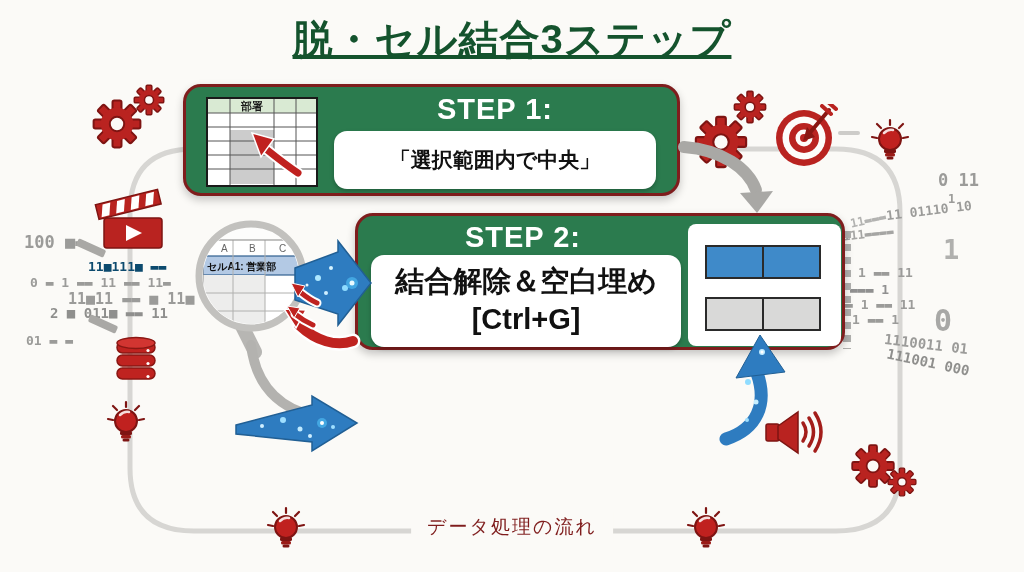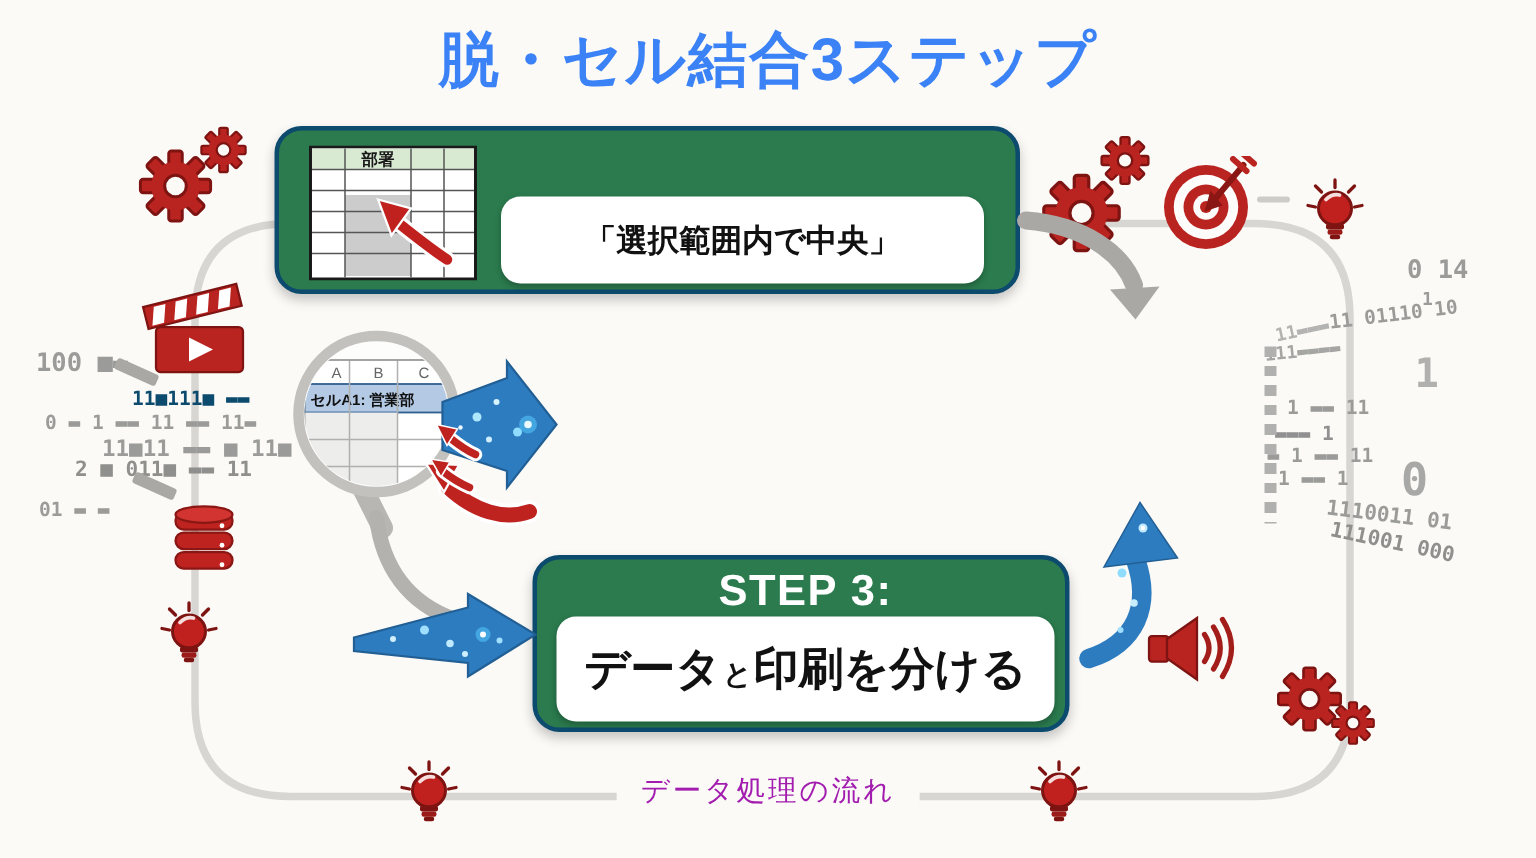--- a/index.html
+++ b/index.html
@@ -4,25 +4,25 @@
 <style>
   html,body{margin:0;padding:0;}
   #canvas{
     position:relative;width:1024px;height:572px;overflow:hidden;
     background:#fbfaf7;font-family:"Liberation Sans","DejaVu Sans",sans-serif;
   }
   .abs{position:absolute;}
   
   #title{
     left:0;top:12px;width:100%;text-align:center;
-    font-size:40px;font-weight:bold;color:#3b82f6;letter-spacing:1px;
+    font-size:40px;font-weight:bold;color:#14532d;letter-spacing:1px;text-decoration:underline;
   }
   
   .step-box{
-    position:absolute;background:#2b7b4e;border:3px solid #0c4a6e;
+    position:absolute;background:#2b7b4e;border:3px solid #7f1d1d;
     border-radius:18px;box-shadow:0 4px 8px rgba(0,0,0,.22);box-sizing:border-box;
   }
   .step-label{
     position:absolute;color:#ffffff;font-weight:bold;font-size:29px;
     text-align:center;letter-spacing:1px;
   }
   .white-box{
     position:absolute;background:#ffffff;border-radius:13px;
     box-shadow:0 2px 4px rgba(0,0,0,.25);color:#111;font-weight:bold;
     display:flex;align-items:center;justify-content:center;text-align:center;
@@ -44,21 +44,21 @@
   .bin{
     position:absolute;font-family:"DejaVu Sans Mono",monospace;color:#9b9b99;
     white-space:pre;line-height:1;font-weight:bold;
   }
   .slant{position:absolute;background:#a9a8a5;border-radius:2px;}
   #sq-col{position:absolute;left:843px;top:231px;width:8px;height:118px;
     background:repeating-linear-gradient(to bottom,#b0b0ae 0 7px,rgba(0,0,0,0) 7px 13px);}
   
   #footer-caption{
     left:50%;top:512px;transform:translateX(-50%);
-    background:#fbfaf7;padding:2px 16px;font-size:19px;color:#a21caf;letter-spacing:2px;
+    background:#fbfaf7;padding:2px 16px;font-size:19px;color:#7f1d1d;letter-spacing:2px;
   }
   .gray-dash{position:absolute;background:#cdccc9;border-radius:2px;}
   svg{display:block;}
   .icon-svg{position:absolute;}
   #fg-svg,#bg-svg{position:absolute;left:0;top:0;pointer-events:none;}
 </style>
 </head>
 <body>
 
 <div id="canvas">
@@ -73,21 +73,21 @@
 
   <div class="bin" style="left:24px;top:234px;font-size:17px;">100 ■▬</div>
   <div class="bin" style="left:88px;top:260px;font-size:13px;color:#0c4a6e;">11■111■ ▬▬</div>
   <div class="bin" style="left:30px;top:276px;font-size:13px;text-align:right;">0 ▬ 1 ▬▬ 11 ▬▬ 11▬</div>
   <div class="bin" style="left:68px;top:292px;font-size:15px;">11■11 ▬▬ ■ 11■</div>
   <div class="bin" style="left:50px;top:306px;font-size:14px;color:#8f8f8d;">2 ■ 011■ ▬▬ 11</div>
   <div class="bin" style="left:26px;top:334px;font-size:13px;">01 ▬ ▬</div>
   <div class="slant" style="left:76px;top:244px;width:30px;height:8px;transform:rotate(24deg);"></div>
   <div class="slant" style="left:88px;top:320px;width:30px;height:8px;transform:rotate(24deg);"></div>
 
-  <div class="bin" style="left:938px;top:172px;font-size:17px;">0 14</div>
+  <div class="bin" style="left:938px;top:172px;font-size:17px;">0 11</div>
   <div class="bin" style="left:948px;top:193px;font-size:12px;">1</div>
   <div class="bin" style="left:886px;top:204px;font-size:13px;transform:rotate(-7deg);">11 01110 10</div>
   <div class="bin" style="left:850px;top:214px;font-size:12px;color:#b3b3b1;transform:rotate(-12deg);">11▬▬▬</div>
   <div class="bin" style="left:843px;top:228px;font-size:12px;color:#a5a5a3;transform:rotate(-6deg);">111▬▬▬▬</div>
   <div class="bin" style="left:943px;top:236px;font-size:27px;color:#b0b0ae;">1</div>
   <div class="bin" style="left:858px;top:266px;font-size:13px;">1 ▬▬ 11</div>
   <div class="bin" style="left:850px;top:283px;font-size:13px;color:#909090;">▬▬▬ 1</div>
   <div class="bin" style="left:845px;top:298px;font-size:13px;">▬ 1 ▬▬ 11</div>
   <div class="bin" style="left:852px;top:313px;font-size:13px;">1 ▬▬ 1</div>
   <div class="bin" style="left:934px;top:306px;font-size:30px;color:#a8a8a6;">0</div>
@@ -266,32 +266,42 @@
         <line x1="2" y1="72" x2="110" y2="72"></line>
         <line x1="24" y1="2" x2="24" y2="88"></line>
           <line x1="68" y1="2" x2="68" y2="88"></line>
         <line x1="90" y1="2" x2="90" y2="88"></line>
       </g>
       <text x="46" y="13" font-size="11" font-weight="bold" fill="#1a1a1a" text-anchor="middle">部署</text>
       <path d="M 92 76 C 80 68 70 60 60 52" stroke="#ffffff" stroke-width="11" fill="none" stroke-linecap="round"></path>
       <path d="M 92 76 C 80 68 70 60 60 52" stroke="#c0211f" stroke-width="7" fill="none" stroke-linecap="round"></path>
       <polygon points="46,36 68,42 55,60" fill="#c0211f" stroke="#ffffff" stroke-width="1.5"></polygon>
     </svg>
+    <div class="step-label" style="left:148px;width:322px;top:6px;">STEP 1:</div>
     <div class="white-box" style="left:148px;top:44px;width:322px;height:58px;" id="step1-text">「選択範囲内で中央」</div>
   </div>
 
-
-  <div class="step-box" style="left:355px;top:370px;width:358px;height:118px;">
-    <div class="step-label" style="left:0px;width:358px;top:5px;">STEP 3:</div>
-    <div class="white-box" style="left:13px;top:38px;width:332px;height:70px;" id="step3-text">
-      <span>データ</span>
-      <span class="small">と</span>
-      <span>印刷を分ける</span>
+  <div class="step-box" style="left:355px;top:213px;width:490px;height:137px;">
+    <div class="step-label" style="left:0px;width:330px;top:5px;">STEP 2:</div>
+    <div class="white-box" style="left:13px;top:39px;width:310px;height:92px;" id="step2-text">
+      <span>結合解除＆空白埋め</span>
+      <span>[Ctrl+G]</span>
+    </div>
+    <div id="step2-panel">
+      <div class="cellrow" id="row-merged">
+        <div class="cell"></div>
+        <div class="cell"></div>
+      </div>
+      <div class="cellrow" id="row-plain">
+        <div class="cell"></div>
+        <div class="cell"></div>
+      </div>
     </div>
   </div>
+
 
   <svg id="fg-svg" width="1024" height="572">
 
     <path d="M 684 147 C 722 150 748 168 756 190" fill="none" stroke="#a9a8a5" stroke-width="12" stroke-linecap="round"></path>
     <polygon points="740,193 773,191 757,213" fill="#a9a8a5"></polygon>
 
     <path d="M 239 320 L 255 352" stroke="#b7b6b3" stroke-width="14" stroke-linecap="round" fill="none"></path>
     <path d="M 251 345 C 255 378 272 402 303 413" fill="none" stroke="#b3b2af" stroke-width="10" stroke-linecap="round"></path>
 
     <g>

